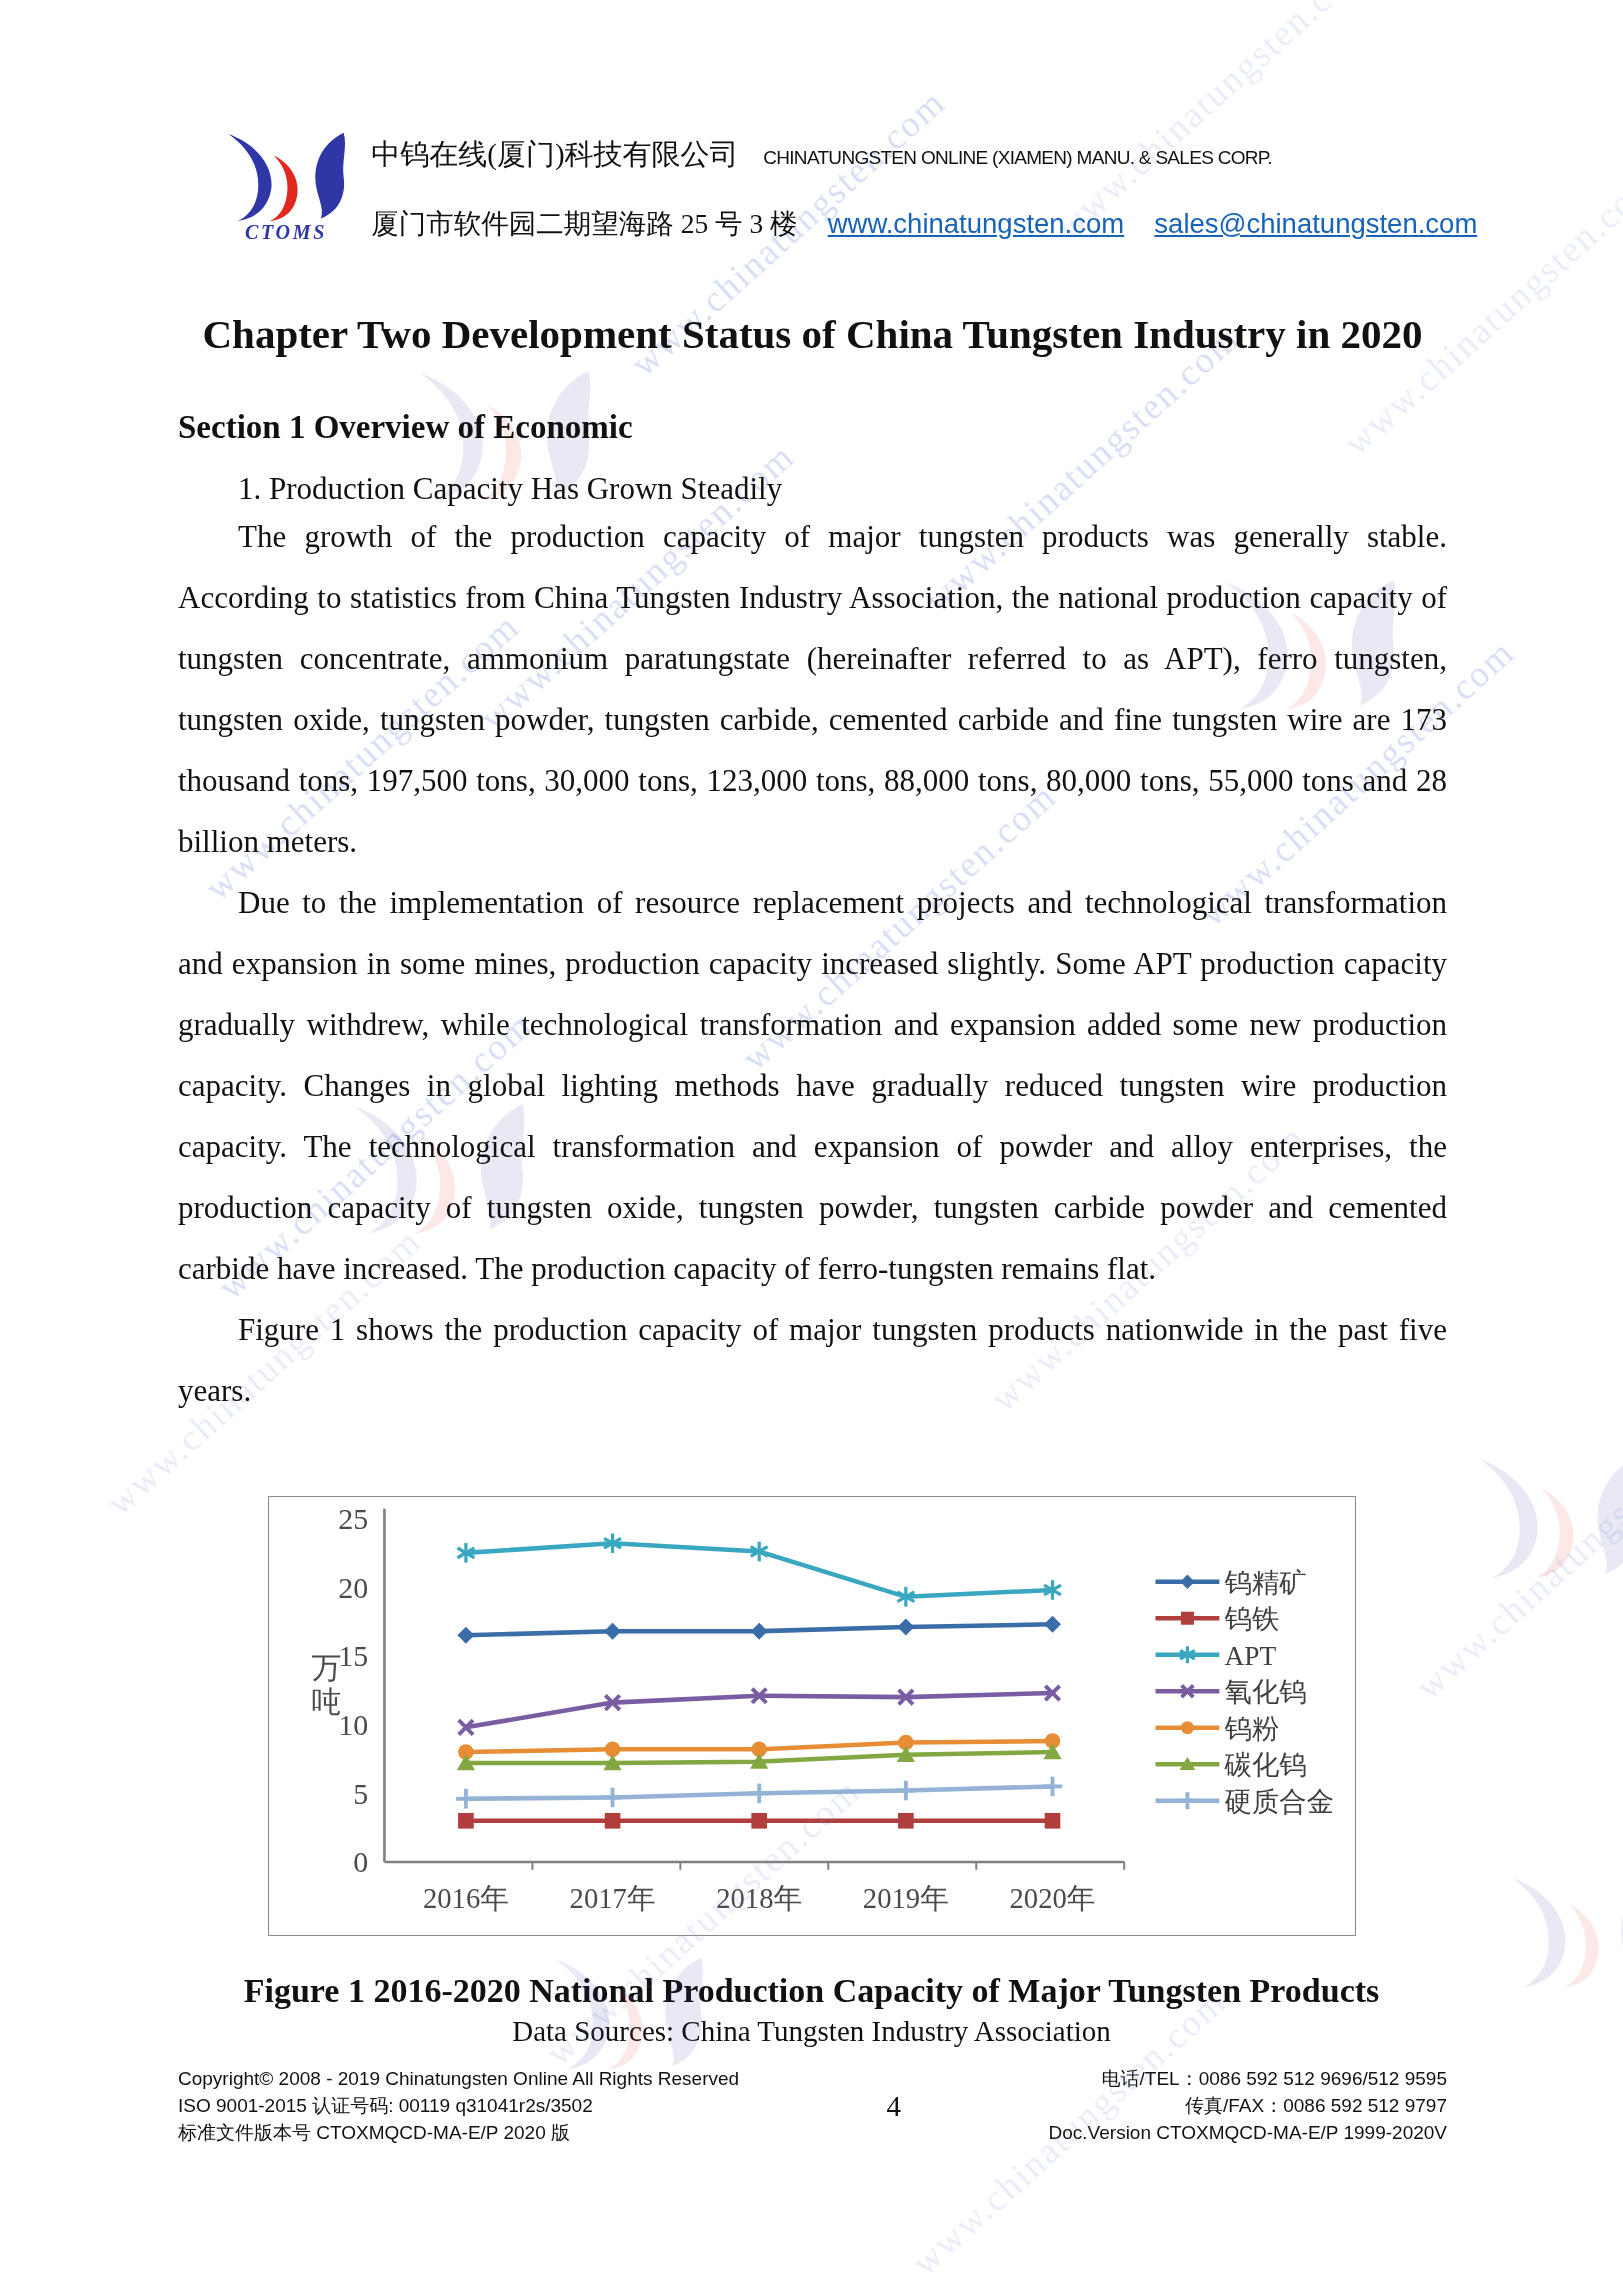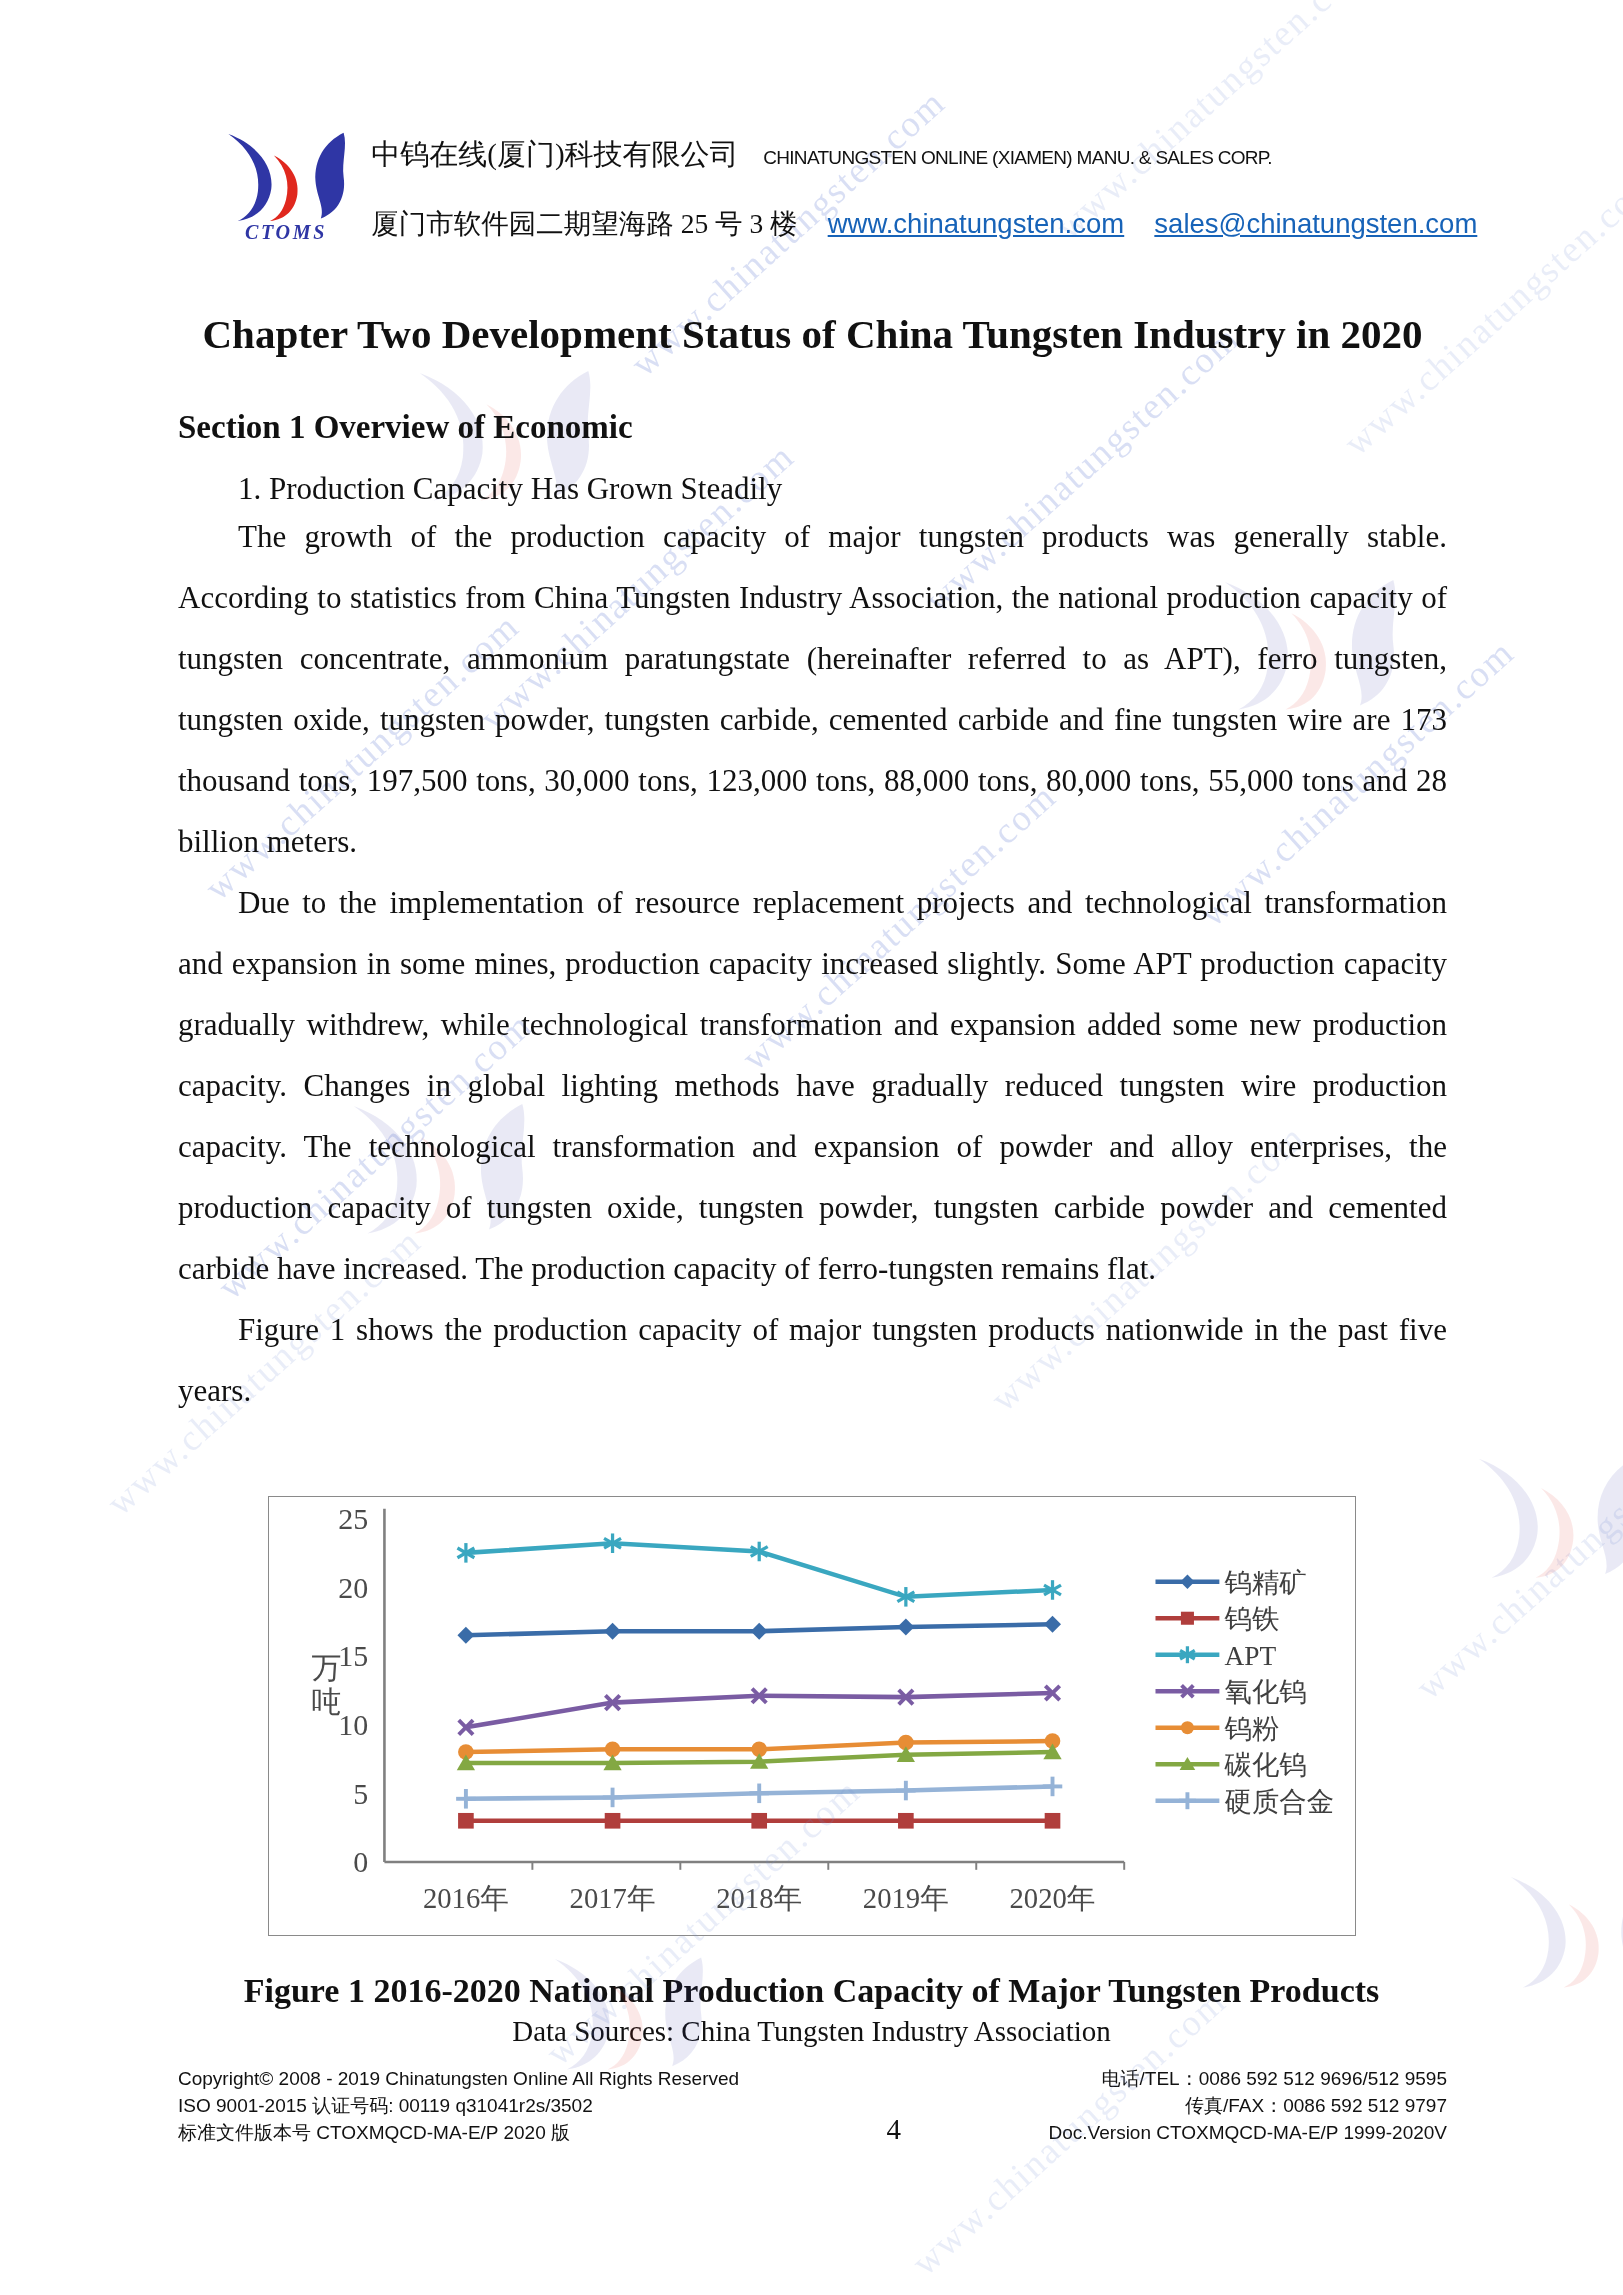--- a/index.html
+++ b/index.html
@@ -45,21 +45,21 @@
   .chart-box svg { width:100%; height:100%; display:block; }
   .tick { font:46px "Liberation Serif",serif; fill:#4a4a4a; }
   .xtick { font:44px "Liberation Serif",serif; fill:#4a4a4a; }
   .legend-text { font:42px "Liberation Serif",serif; fill:#3f3f3f; }
   .fig-caption { position:absolute; left:0; top:1956px; width:1623px; text-align:center;
                  font-size:34px; font-weight:bold; z-index:1;margin-top:16px; }
   .fig-source  { position:absolute; left:0; top:2015px; width:1623px; text-align:center;
                  font-size:29px; z-index:1; }
   
   footer { position:absolute; left:178px; top:2065px; width:1269px; display:flex;
-           justify-content:space-between; align-items:flex-end; z-index:1;
+           justify-content:space-between; align-items:center; z-index:1;
            font-family:"Liberation Sans",sans-serif; }
   .f-left  { font-size:19px; line-height:27px; text-align:left; }
   .f-page  { font-size:29px; font-family:"Liberation Serif",serif; padding-top:1.3px; }
   .f-right { font-size:19px; line-height:27px; text-align:right; }
 </style>
 </head>
 <body>
 
 <div class="page">
 

